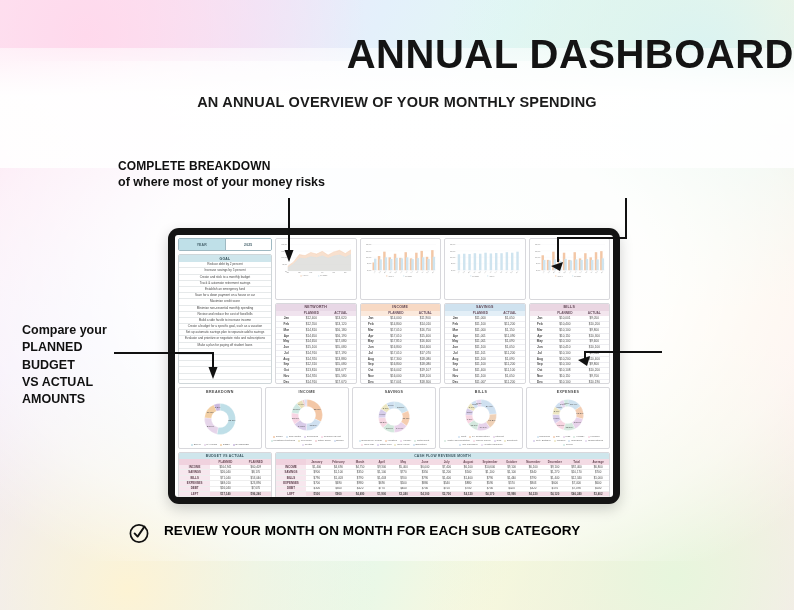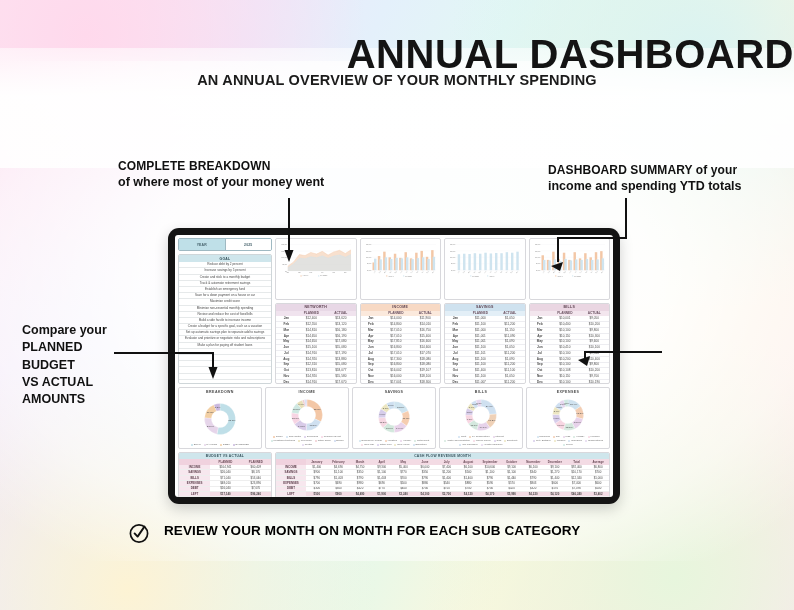--- a/index.html
+++ b/index.html
@@ -50,21 +50,21 @@
   
   .title {
     position: absolute; left: 0; right: 0; top: 32px;
     text-align: right;
     font-size: 40px; font-weight: 700; letter-spacing: .5px;
     color: #141414;
     font-family: "Liberation Sans", sans-serif;
     margin-left: 48px;
   }
   .subtitle {
-    position: absolute; left: 0; right: 0; top: 72px;
+    position: absolute; left: 0; right: 0; top: 94px;
     text-align: center;
     font-size: 14.5px; font-weight: 700; letter-spacing: .2px;
     color: #1b1b1b;
   }
 
   
   .callout { position: absolute; color: #111; line-height: 1.28; }
   .callout .hd { font-weight: 700; font-size: 12px; letter-spacing: .1px; }
   .callout .sb { font-weight: 700; font-size: 12.5px; }
 
@@ -187,27 +187,23 @@
   <div class="bg-topwash"></div>
 </div>
 
 <div id="page">
 
   <div class="title">ANNUAL DASHBOARD</div>
   <div class="subtitle">AN ANNUAL OVERVIEW OF YOUR MONTHLY SPENDING</div>
 
   <div class="callout" id="callout-breakdown">
     <div class="hd">COMPLETE  BREAKDOWN</div>
-    <div class="sb">of where most of your money went</div>
+    <div class="sb">of where most of your money risks</div>
   </div>
 
-  <div class="callout" id="callout-summary">
-    <div class="hd">DASHBOARD  SUMMARY of your</div>
-    <div class="sb">income and spending YTD totals</div>
-  </div>
 
   <div class="callout" id="callout-planned">
     <div>Compare your</div>
     <div>PLANNED</div>
     <div>BUDGET</div>
     <div>VS ACTUAL</div>
     <div>AMOUNTS</div>
   </div>
 
 

